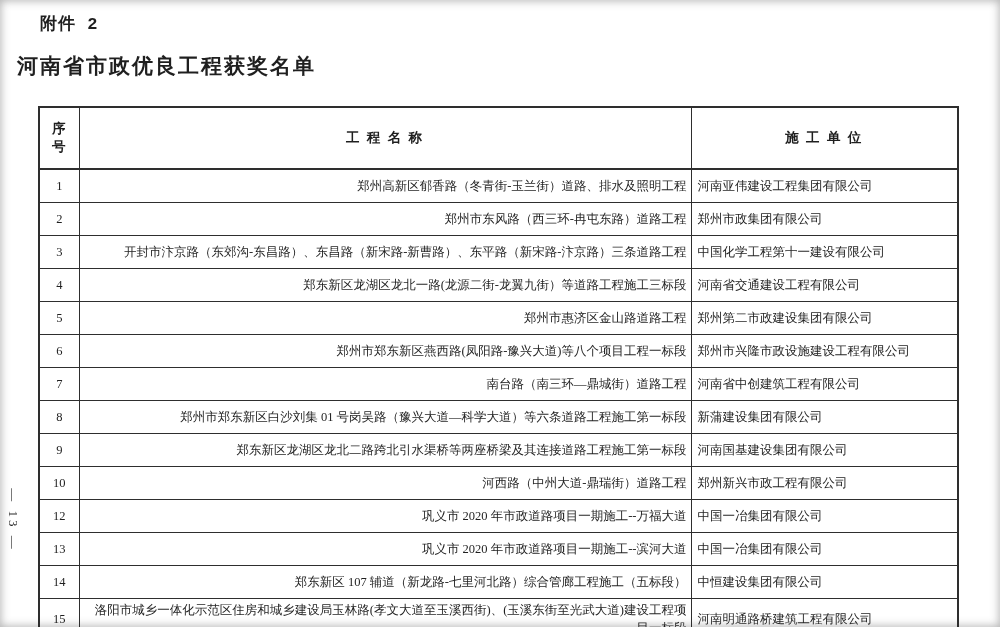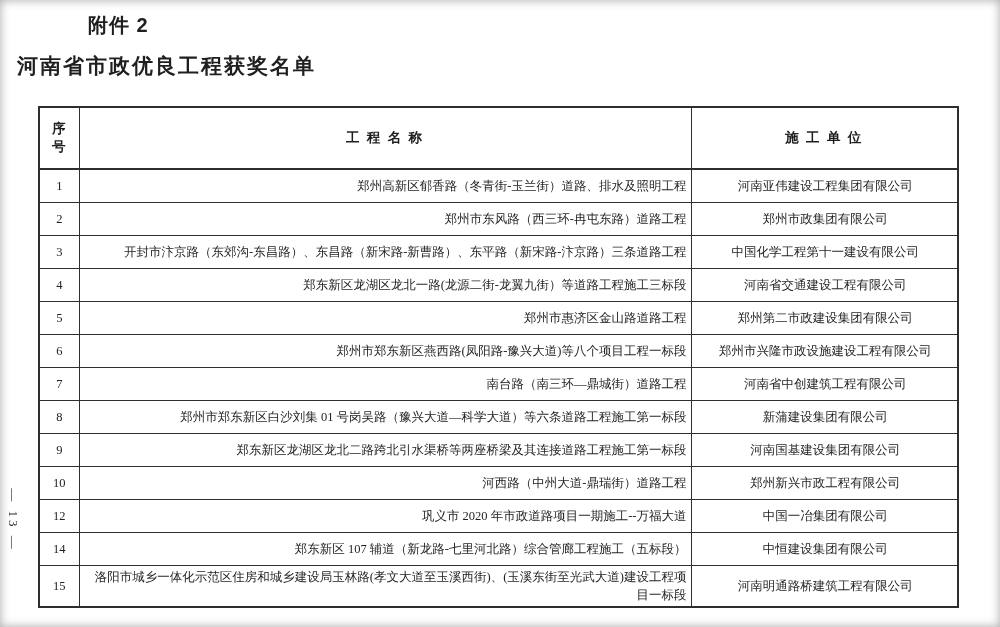--- a/index.html
+++ b/index.html
@@ -14,25 +14,24 @@
     background: #ffffff;
     box-shadow: inset 0 0 9px 1px rgba(90,90,90,0.45);
     overflow: hidden;
     font-family: "Liberation Serif", "DejaVu Serif", serif;
     color: #1f1f1f;
   }
   .attachment {
     position: absolute;
     left: 40px;
     top: 12px;
-    font-size: 20px;
+    font-size: 17px;
     font-weight: 600;
     letter-spacing: 1px;
-    font-family: Liberation Sans, sans-serif;
-    margin-left: 48px;
+    font-family: Liberation Mono, monospace;
   }
   .title {
     position: absolute;
     left: 17px;
     top: 52px;
     width: 100%;
     text-align: left;
     font-size: 21px;
     font-weight: bold;
     letter-spacing: 2px;
@@ -72,21 +71,21 @@
     line-height: 1.45;
     vertical-align: middle;
     overflow: hidden;
   }
   .awards-table td.col-no {
     text-align: center;
     padding: 0;
     font-family: "Liberation Serif", "DejaVu Serif", serif;
   }
   .awards-table td.col-project { text-align: right; }
-  .awards-table td.col-company { text-align: center; }
+  .awards-table td.col-company { text-align: left; }
   .page-number {
     position: absolute;
     left: -47px;
     top: 512px;
     width: 120px;
     height: 16px;
     text-align: center;
     font-size: 13px;
     letter-spacing: 3px;
     transform: rotate(90deg);
@@ -176,20 +175,25 @@
     <td class="col-company">郑州新兴市政工程有限公司</td>
   </tr>
 
 
   <tr>
     <td class="col-no">12</td>
     <td class="col-project">巩义市 2020 年市政道路项目一期施工--万福大道</td>
     <td class="col-company">中国一冶集团有限公司</td>
   </tr>
 
+  <tr>
+    <td class="col-no">13</td>
+    <td class="col-project">巩义市 2020 年市政道路项目一期施工--滨河大道</td>
+    <td class="col-company">中国一冶集团有限公司</td>
+  </tr>
 
   <tr>
     <td class="col-no">14</td>
     <td class="col-project">郑东新区 107 辅道（新龙路-七里河北路）综合管廊工程施工（五标段）</td>
     <td class="col-company">中恒建设集团有限公司</td>
   </tr>
 
   <tr>
     <td class="col-no">15</td>
     <td class="col-project">洛阳市城乡一体化示范区住房和城乡建设局玉林路(孝文大道至玉溪西街)、(玉溪东街至光武大道)建设工程项目一标段</td>

